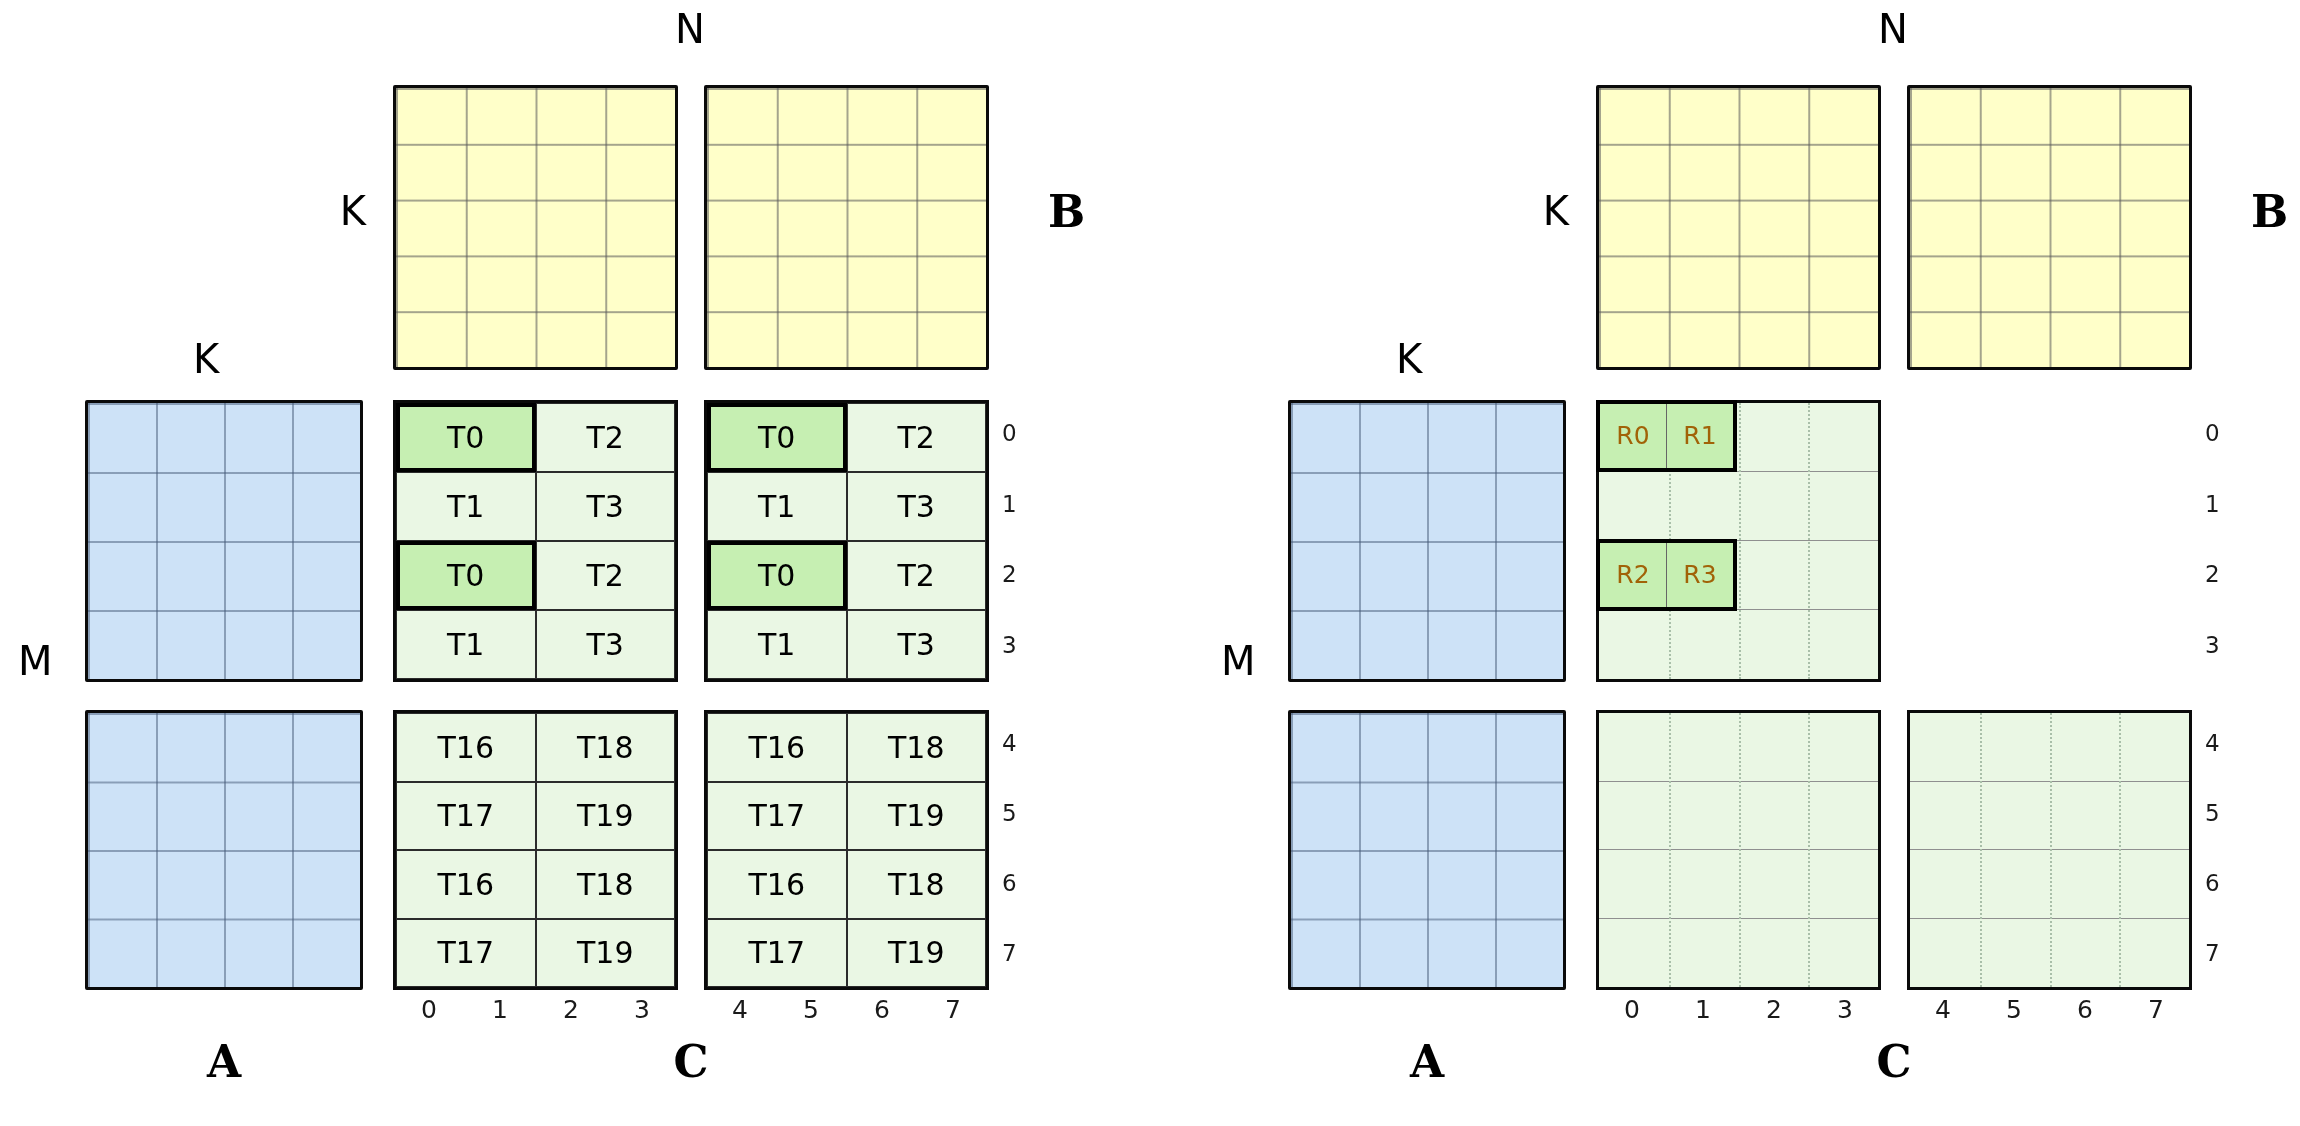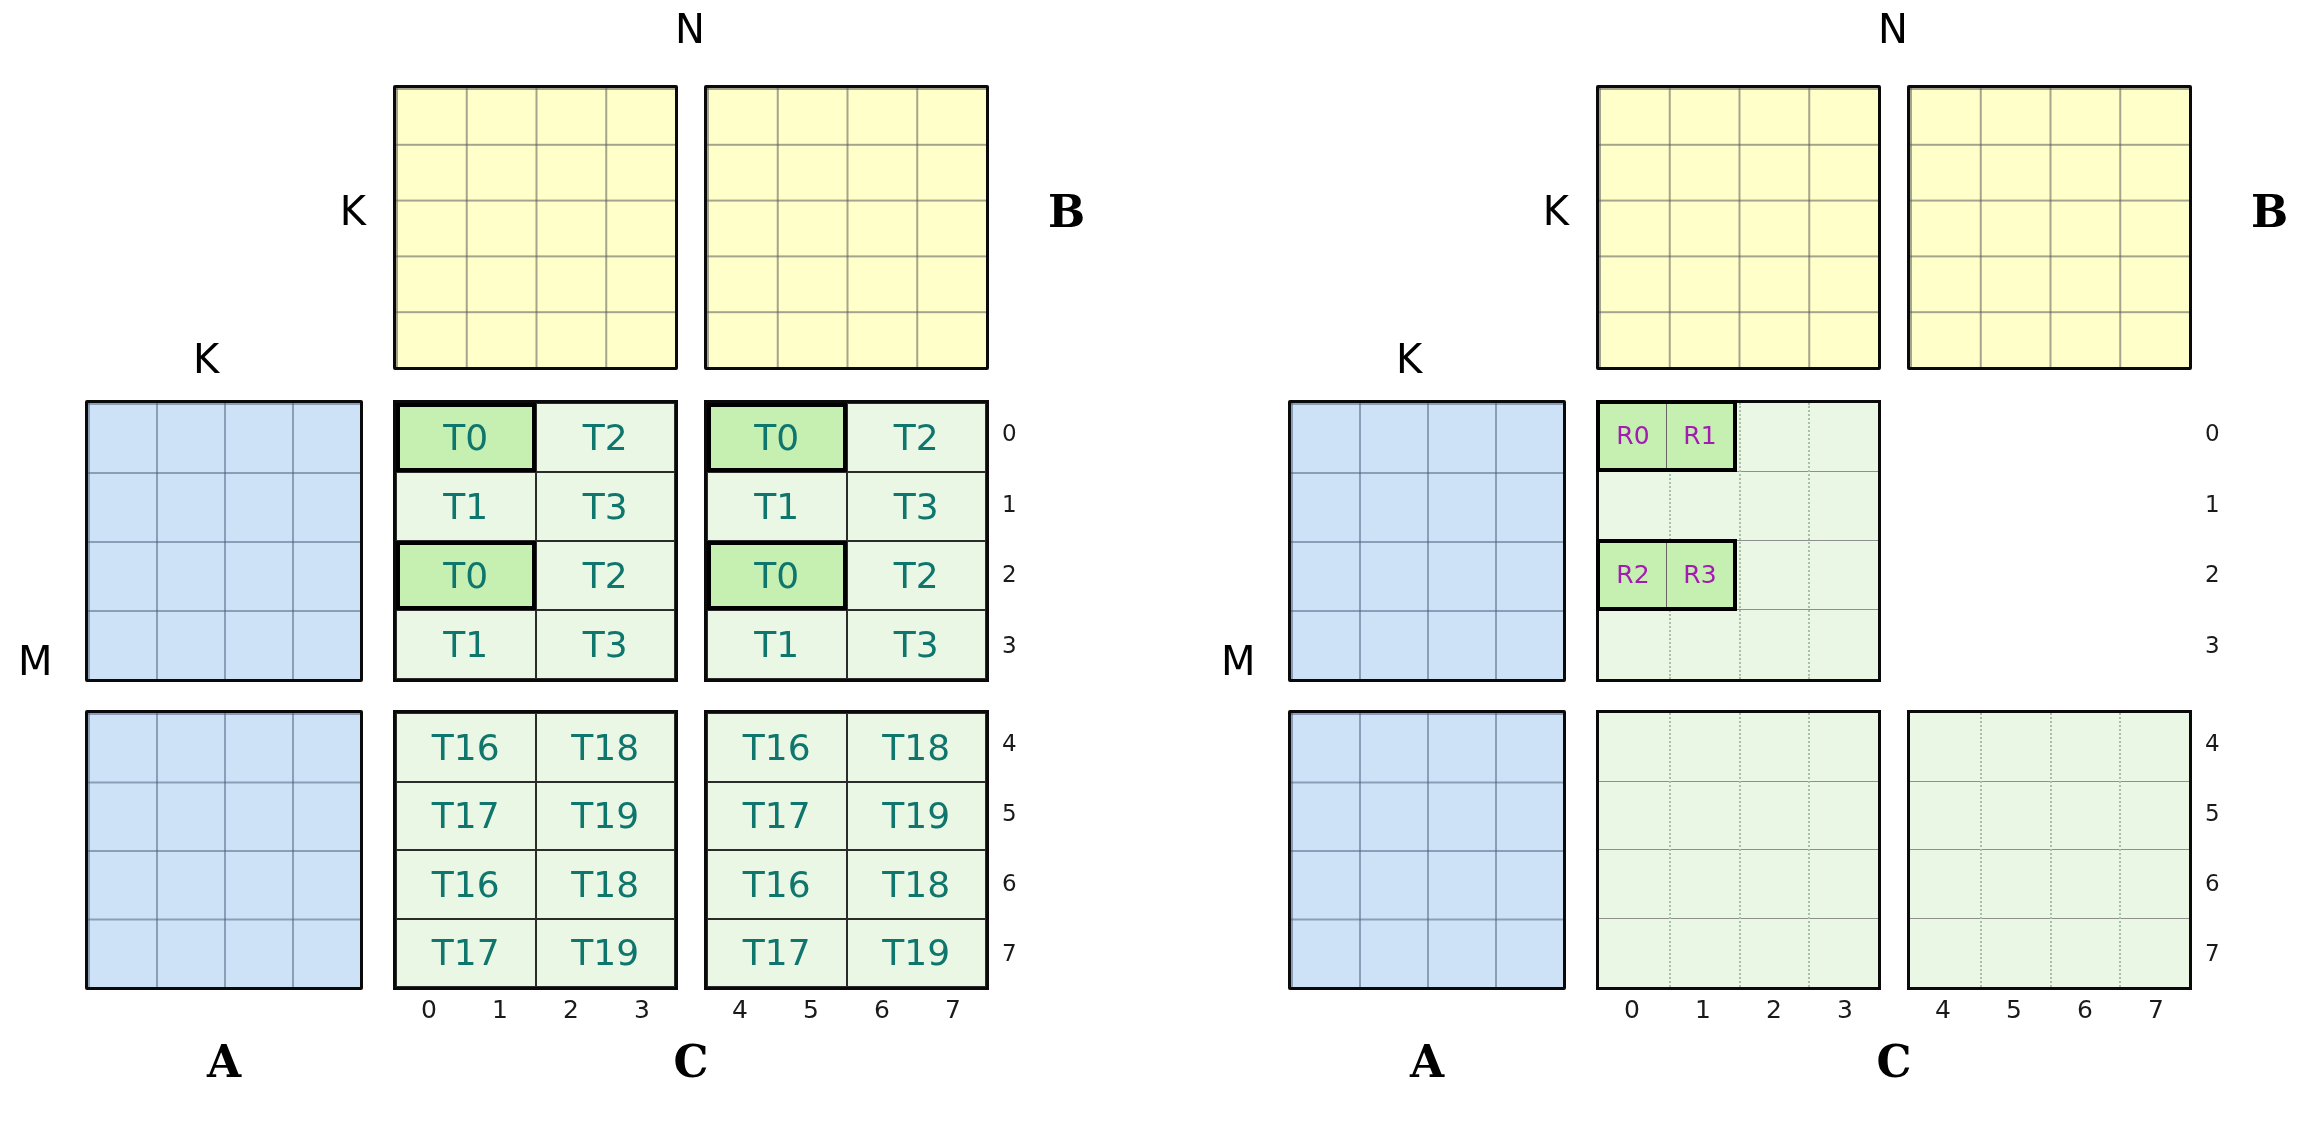--- a/index.html
+++ b/index.html
@@ -32,37 +32,37 @@
   .a1 { left: 85px;  top: 400px; width: 278px; height: 282px; }
   .a2 { left: 85px;  top: 710px; width: 278px; height: 280px; }
 
   
   .cq {
     position: absolute; border: 3px solid #0a0a0a; background: #eaf7e4;
     display: grid; grid-template-columns: 1fr 1fr; grid-template-rows: repeat(4, 1fr);
   }
   .ccell {
     border: 1px solid #2b2b2b; display: flex; align-items: center; justify-content: center;
-    font-size: 36px; color: #0f766e; background: #eaf7e4;
+    font-size: 30px; color: #000000; background: #eaf7e4;
   }
   .ccell.hl { border: 4px solid #000; background: #c6efb2; }
 
   
   .cq2 { position: absolute; border: 3px solid #0a0a0a; background: #eaf7e4; }
   .crow { height: 25%; border-bottom: 1px solid #8f8f8f; }
   .crow.last { border-bottom: none; }
   .vd { position: absolute; top: 0; bottom: 0; width: 0; border-left: 2px dotted #a9bfa9; }
   .vd1 { left: 25%; } .vd2 { left: 50%; } .vd3 { left: 75%; }
   .regbox {
     position: absolute; width: 50.5%; height: 26%;
     background: #c6efb2; border: 4px solid #000; display: flex;
   }
   .regbox.rrow0 { left: -3px; top: -3px; }
   .regbox.rrow2 { left: -3px; top: calc(50% - 2px); }
-  .regcell { flex: 1; display: flex; align-items: center; justify-content: center; font-size: 25px; color: #a21caf; }
+  .regcell { flex: 1; display: flex; align-items: center; justify-content: center; font-size: 25px; color: #a16207; }
   .regcell.first { border-right: 1px solid #666; }
 
   .ctl { left: 393px; top: 400px; width: 285px; height: 282px; }
   .ctr { left: 704px; top: 400px; width: 285px; height: 282px; }
   .cbl { left: 393px; top: 710px; width: 285px; height: 280px; }
   .cbr { left: 704px; top: 710px; width: 285px; height: 280px; }
 
   
   .mnlabel { position: absolute; font-size: 40px; color: #000; }
   .abc { position: absolute; font-family: "DejaVu Serif", serif; font-weight: bold; font-size: 44px; color: #000; }

